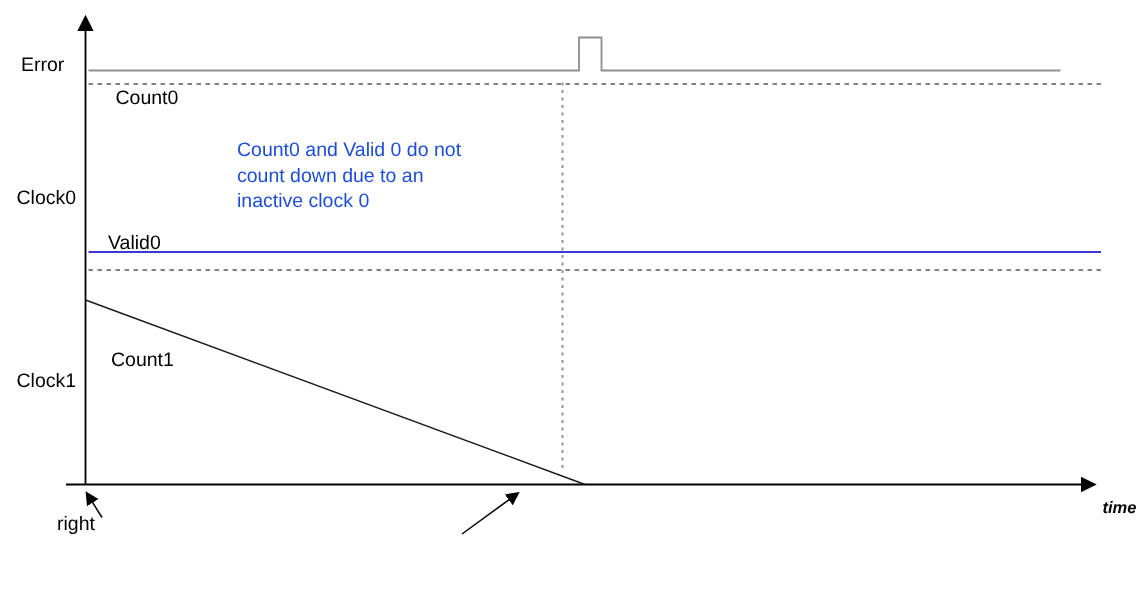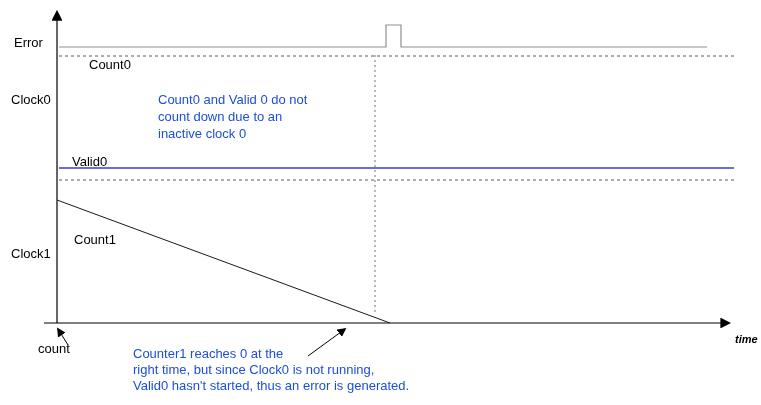--- a/index.html
+++ b/index.html
@@ -63,35 +63,32 @@
 
     <line x1="375" y1="55" x2="375" y2="312" stroke-width="1.2" stroke-dasharray="2,3" stroke="#8a8a8a"></line>
 
     <line x1="68" y1="345" x2="58" y2="329" stroke="#000000" stroke-width="1" marker-end="url(#arrow)"></line>
 
     <line x1="308" y1="356" x2="345" y2="329" stroke="#000000" stroke-width="1" marker-end="url(#arrow)"></line>
   </svg>
 
   <div class="lbl" style="left:14px; top:35px">Error</div>
 
-  <div class="lbl" style="left:89px; top:57px">Count0</div>
+  <div class="lbl" style="left:77px; top:57px">Count0</div>
 
-  <div class="lbl" style="left:11px; top:92px">Clock0</div>
+  <div class="lbl" style="left:11px; top:124px">Clock0</div>
 
   <div class="note" style="left:158px; top:91px; width:240px">Count0 and Valid 0 do not
 count down due to an
 inactive clock 0</div>
 
   <div class="lbl" style="left:72px; top:154px">Valid0</div>
 
   <div class="lbl" style="left:74px; top:232px">Count1</div>
 
   <div class="lbl" style="left:11px; top:246px">Clock1</div>
 
-  <div class="lbl" style="left:38px; top:341px">count</div>
+  <div class="lbl" style="left:38px; top:341px">right</div>
 
   <div class="time-lbl" style="left:735px; top:333px">time</div>
 
-  <div class="note" style="left:133px; top:346px; width:340px; line-height:16px">Counter1 reaches 0 at the
-right time, but since Clock0 is not running,
-Valid0 hasn't started, thus an error is generated.</div>
 
 </div>
 
 </body></html>

